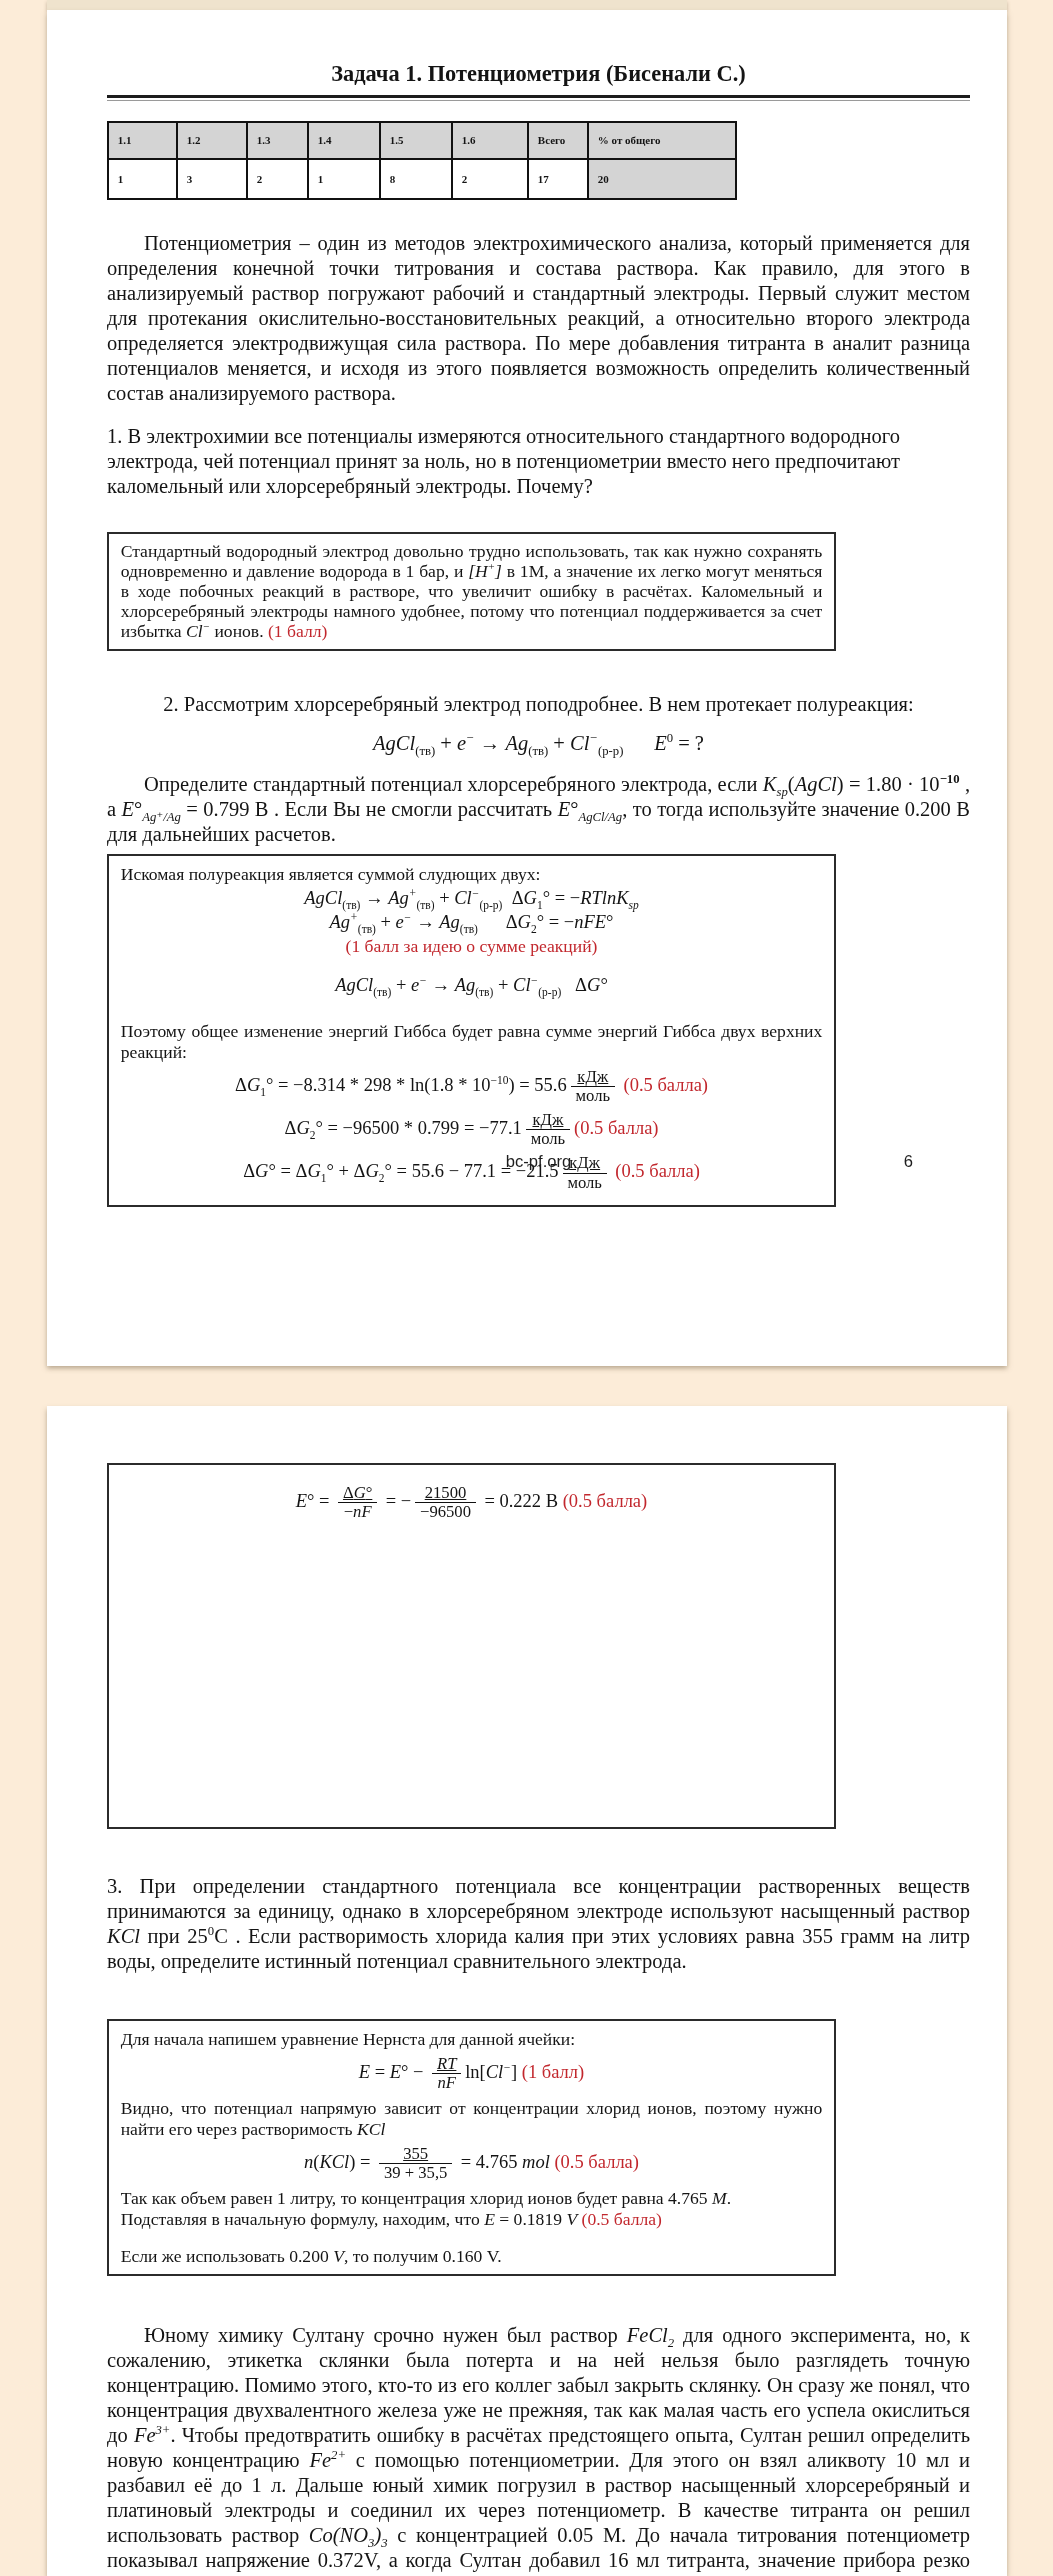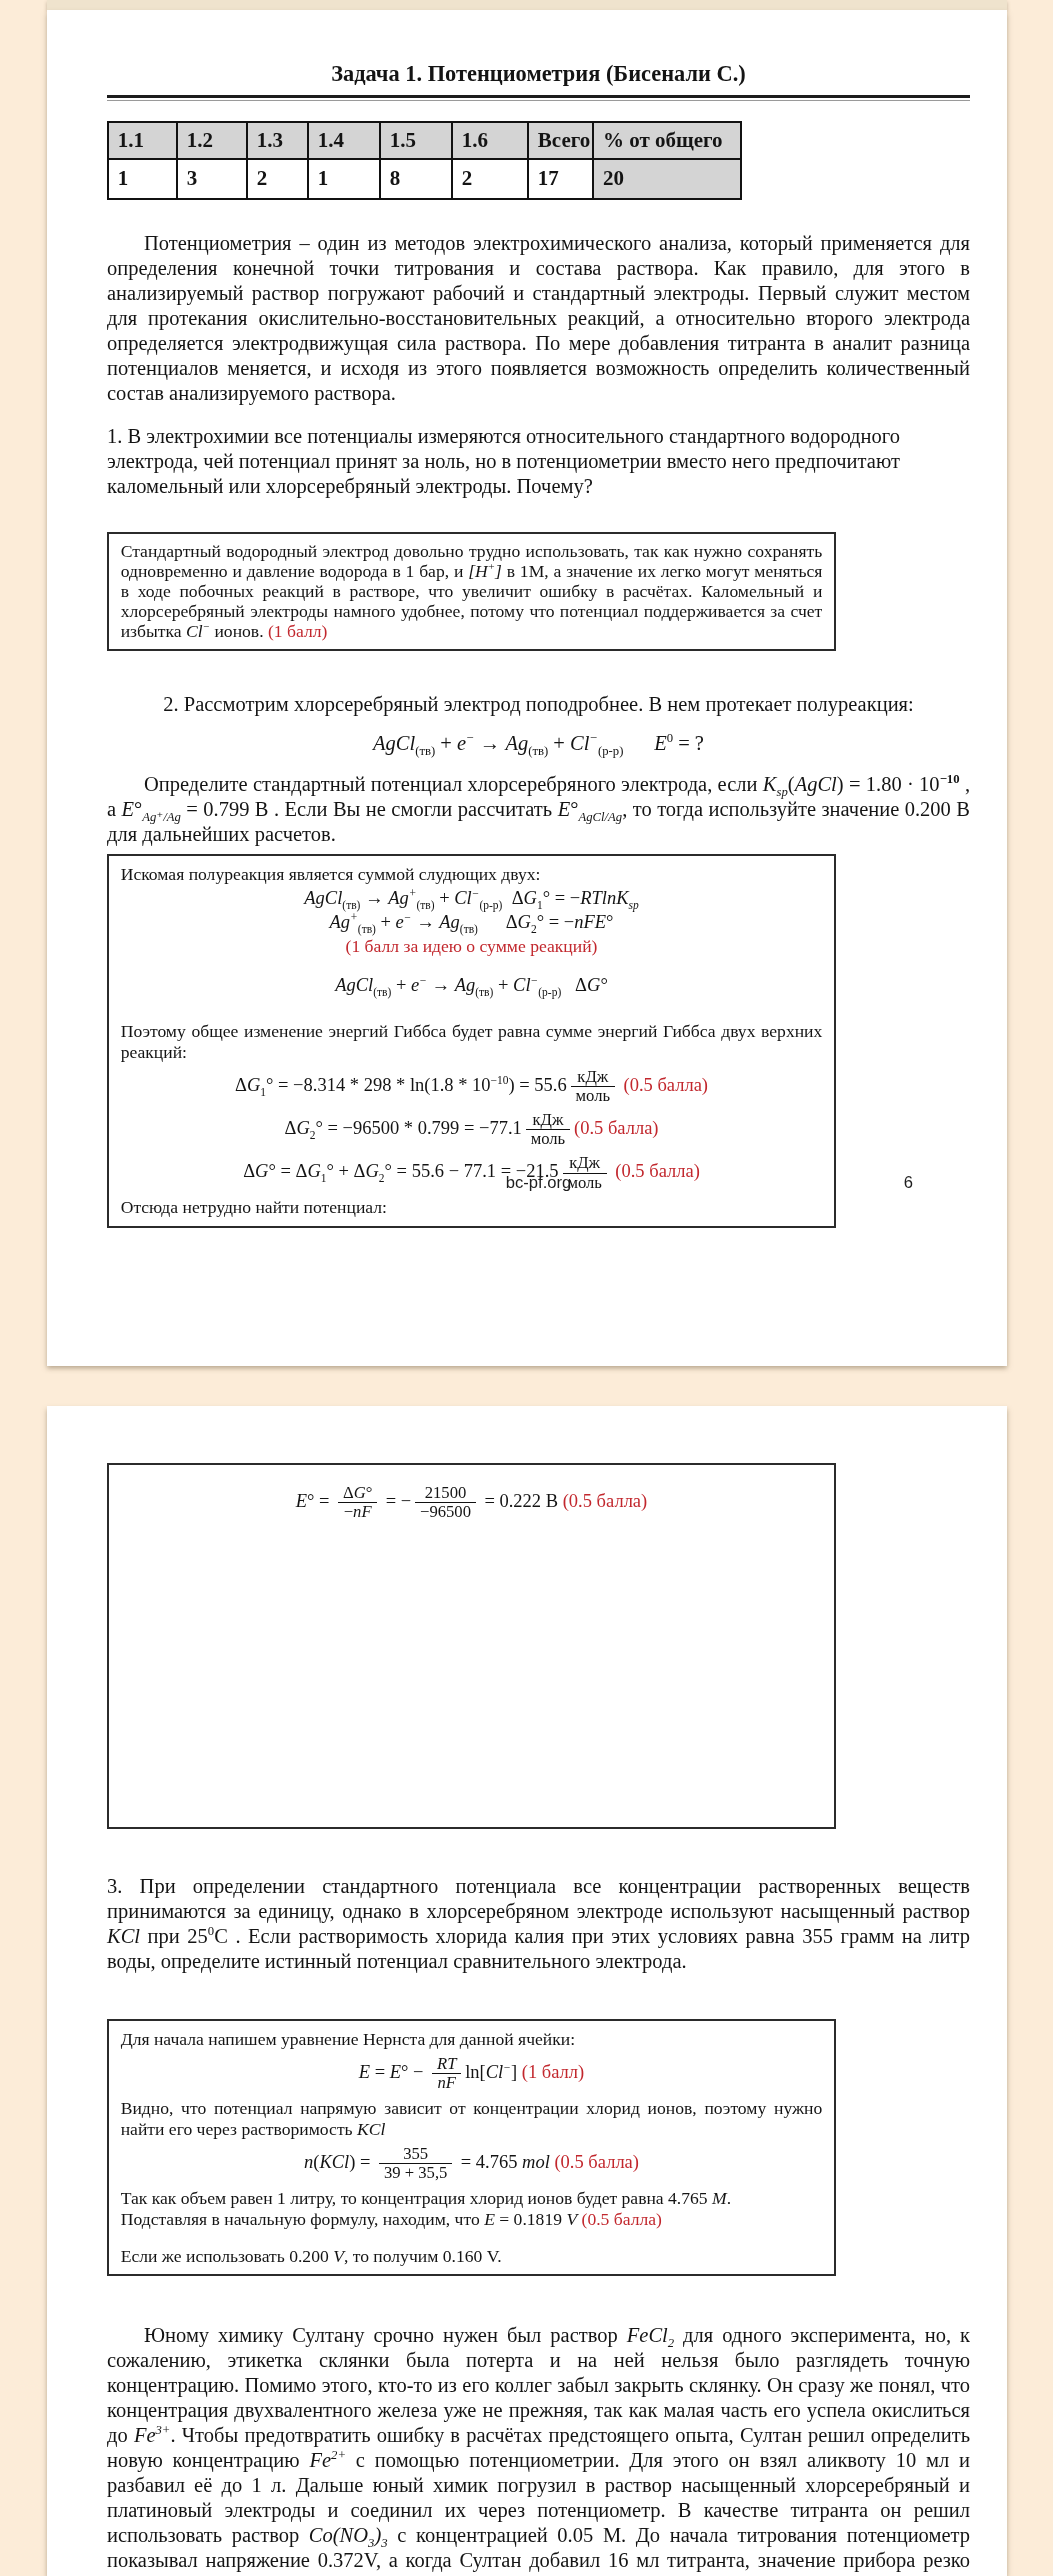--- a/index.html
+++ b/index.html
@@ -30,21 +30,21 @@
   .doc-title{
     margin-top:49px;
     text-align:center;
     font-size:22.4px;font-weight:bold;line-height:29px;
   }
   .rule-thick{height:3.9px;background:#1c1c1c;margin-top:6.8px;}
   .rule-thin{height:1px;background:#9a9a9a;margin-top:2px;}
 
   table.score{
     border-collapse:collapse;margin-top:19.5px;
-    font-size:21px;font-weight:bold;
+    font-size:11px;font-weight:bold;
   }
   table.score td{
     border:2px solid #111;
     padding:2px 2px 2px 8.8px;
     vertical-align:middle;
   }
   table.score tr.hdr td{background:var(--table-header-bg,#d4d4d4);height:37px;}
   table.score tr.val td{height:40px;}
   table.score tr.val td.gray{background:var(--table-header-bg,#d4d4d4);}
 
@@ -81,21 +81,21 @@
   .m-i{font-style:italic;}
   .m-b{font-weight:bold;}
   .m-r{color:var(--accent-red,#c2272d);}
   .m-u{vertical-align:super;font-size:.62em;line-height:0;}
   .m-d{vertical-align:sub;font-size:.62em;line-height:0;}
 
   .frac{
     display:inline-block;vertical-align:middle;
     text-align:center;margin:0 3.9px;font-size:.9em;line-height:1.12;
   }
-  .frac .top{display:block;padding:0 4.9px;border-bottom:1.6px solid #111;}
+  .frac .top{display:block;padding:0 4.9px;border-bottom:1.6px solid #111;text-decoration:underline;}
   .frac .bot{display:block;padding:0 4.9px;}
 
   .footer{
     position:absolute;left:0;right:0;bottom:35px;
     text-align:center;
     font-family:"Liberation Sans","DejaVu Sans",sans-serif;
     font-size:16.6px;color:#1e1e1e;
   }
   .footer .pgnum{position:absolute;right:57px;bottom:0;}
 </style>
@@ -155,21 +155,20 @@
       <div class="beq"><span class="m-i">AgCl</span><span class="m-d">(тв)</span><span> → </span><span class="m-i">Ag</span><span class="m-u m-i">+</span><span class="m-d">(тв)</span><span> + </span><span class="m-i">Cl</span><span class="m-u m-i">−</span><span class="m-d">(р-р)</span><span> </span><span>Δ</span><span class="m-i">G</span><span class="m-d">1</span><span>° = −</span><span class="m-i">RTlnK</span><span class="m-d m-i">sp</span></div>
       <div class="beq"><span class="m-i">Ag</span><span class="m-u m-i">+</span><span class="m-d">(тв)</span><span> + </span><span class="m-i">e</span><span class="m-u m-i">−</span><span> → </span><span class="m-i">Ag</span><span class="m-d">(тв)</span><span>  </span><span>Δ</span><span class="m-i">G</span><span class="m-d">2</span><span>° = −</span><span class="m-i">nFE</span><span>°</span></div>
       <div class="score-note">(1 балл за идею о сумме реакций)</div>
       <div class="spacer-sm"></div>
       <div class="beq"><span class="m-i">AgCl</span><span class="m-d">(тв)</span><span> + </span><span class="m-i">e</span><span class="m-u m-i">−</span><span> → </span><span class="m-i">Ag</span><span class="m-d">(тв)</span><span> + </span><span class="m-i">Cl</span><span class="m-u m-i">−</span><span class="m-d">(р-р)</span><span>  </span><span>Δ</span><span class="m-i">G</span><span>°</span></div>
       <div class="spacer-md"></div>
       <div>Поэтому общее изменение энергий Гиббса будет равна сумме энергий Гиббса двух верхних реакций:</div>
       <div class="beq tall"><span>Δ</span><span class="m-i">G</span><span class="m-d">1</span><span>° =  −8.314  * 298 * ln(1.8 * 10</span><span class="m-u">−10</span><span>) =  55.6</span><span class="frac"><span class="top"><span>кДж</span></span><span class="bot"><span>моль</span></span></span><span> </span><span class="m-r">(0.5 балла)</span></div>
       <div class="beq tall"><span>Δ</span><span class="m-i">G</span><span class="m-d">2</span><span>° =  −96500 * 0.799 =  −77.1</span><span class="frac"><span class="top"><span>кДж</span></span><span class="bot"><span>моль</span></span></span><span class="m-r">(0.5 балла)</span></div>
       <div class="beq tall"><span>Δ</span><span class="m-i">G</span><span>° =  Δ</span><span class="m-i">G</span><span class="m-d">1</span><span>° + Δ</span><span class="m-i">G</span><span class="m-d">2</span><span>° = 55.6 − 77.1 = −21.5</span><span class="frac"><span class="top"><span>кДж</span></span><span class="bot"><span>моль</span></span></span><span> </span><span class="m-r">(0.5 балла)</span></div>
-      <div>Отсюда нетрудно найти потенциал:</div>
     </div>
 
     <div class="footer">
       <span>bc-pf.org</span>
       <span class="pgnum">6</span>
     </div>
   </div>
 </div>
 
 <div class="page" id="page2">

